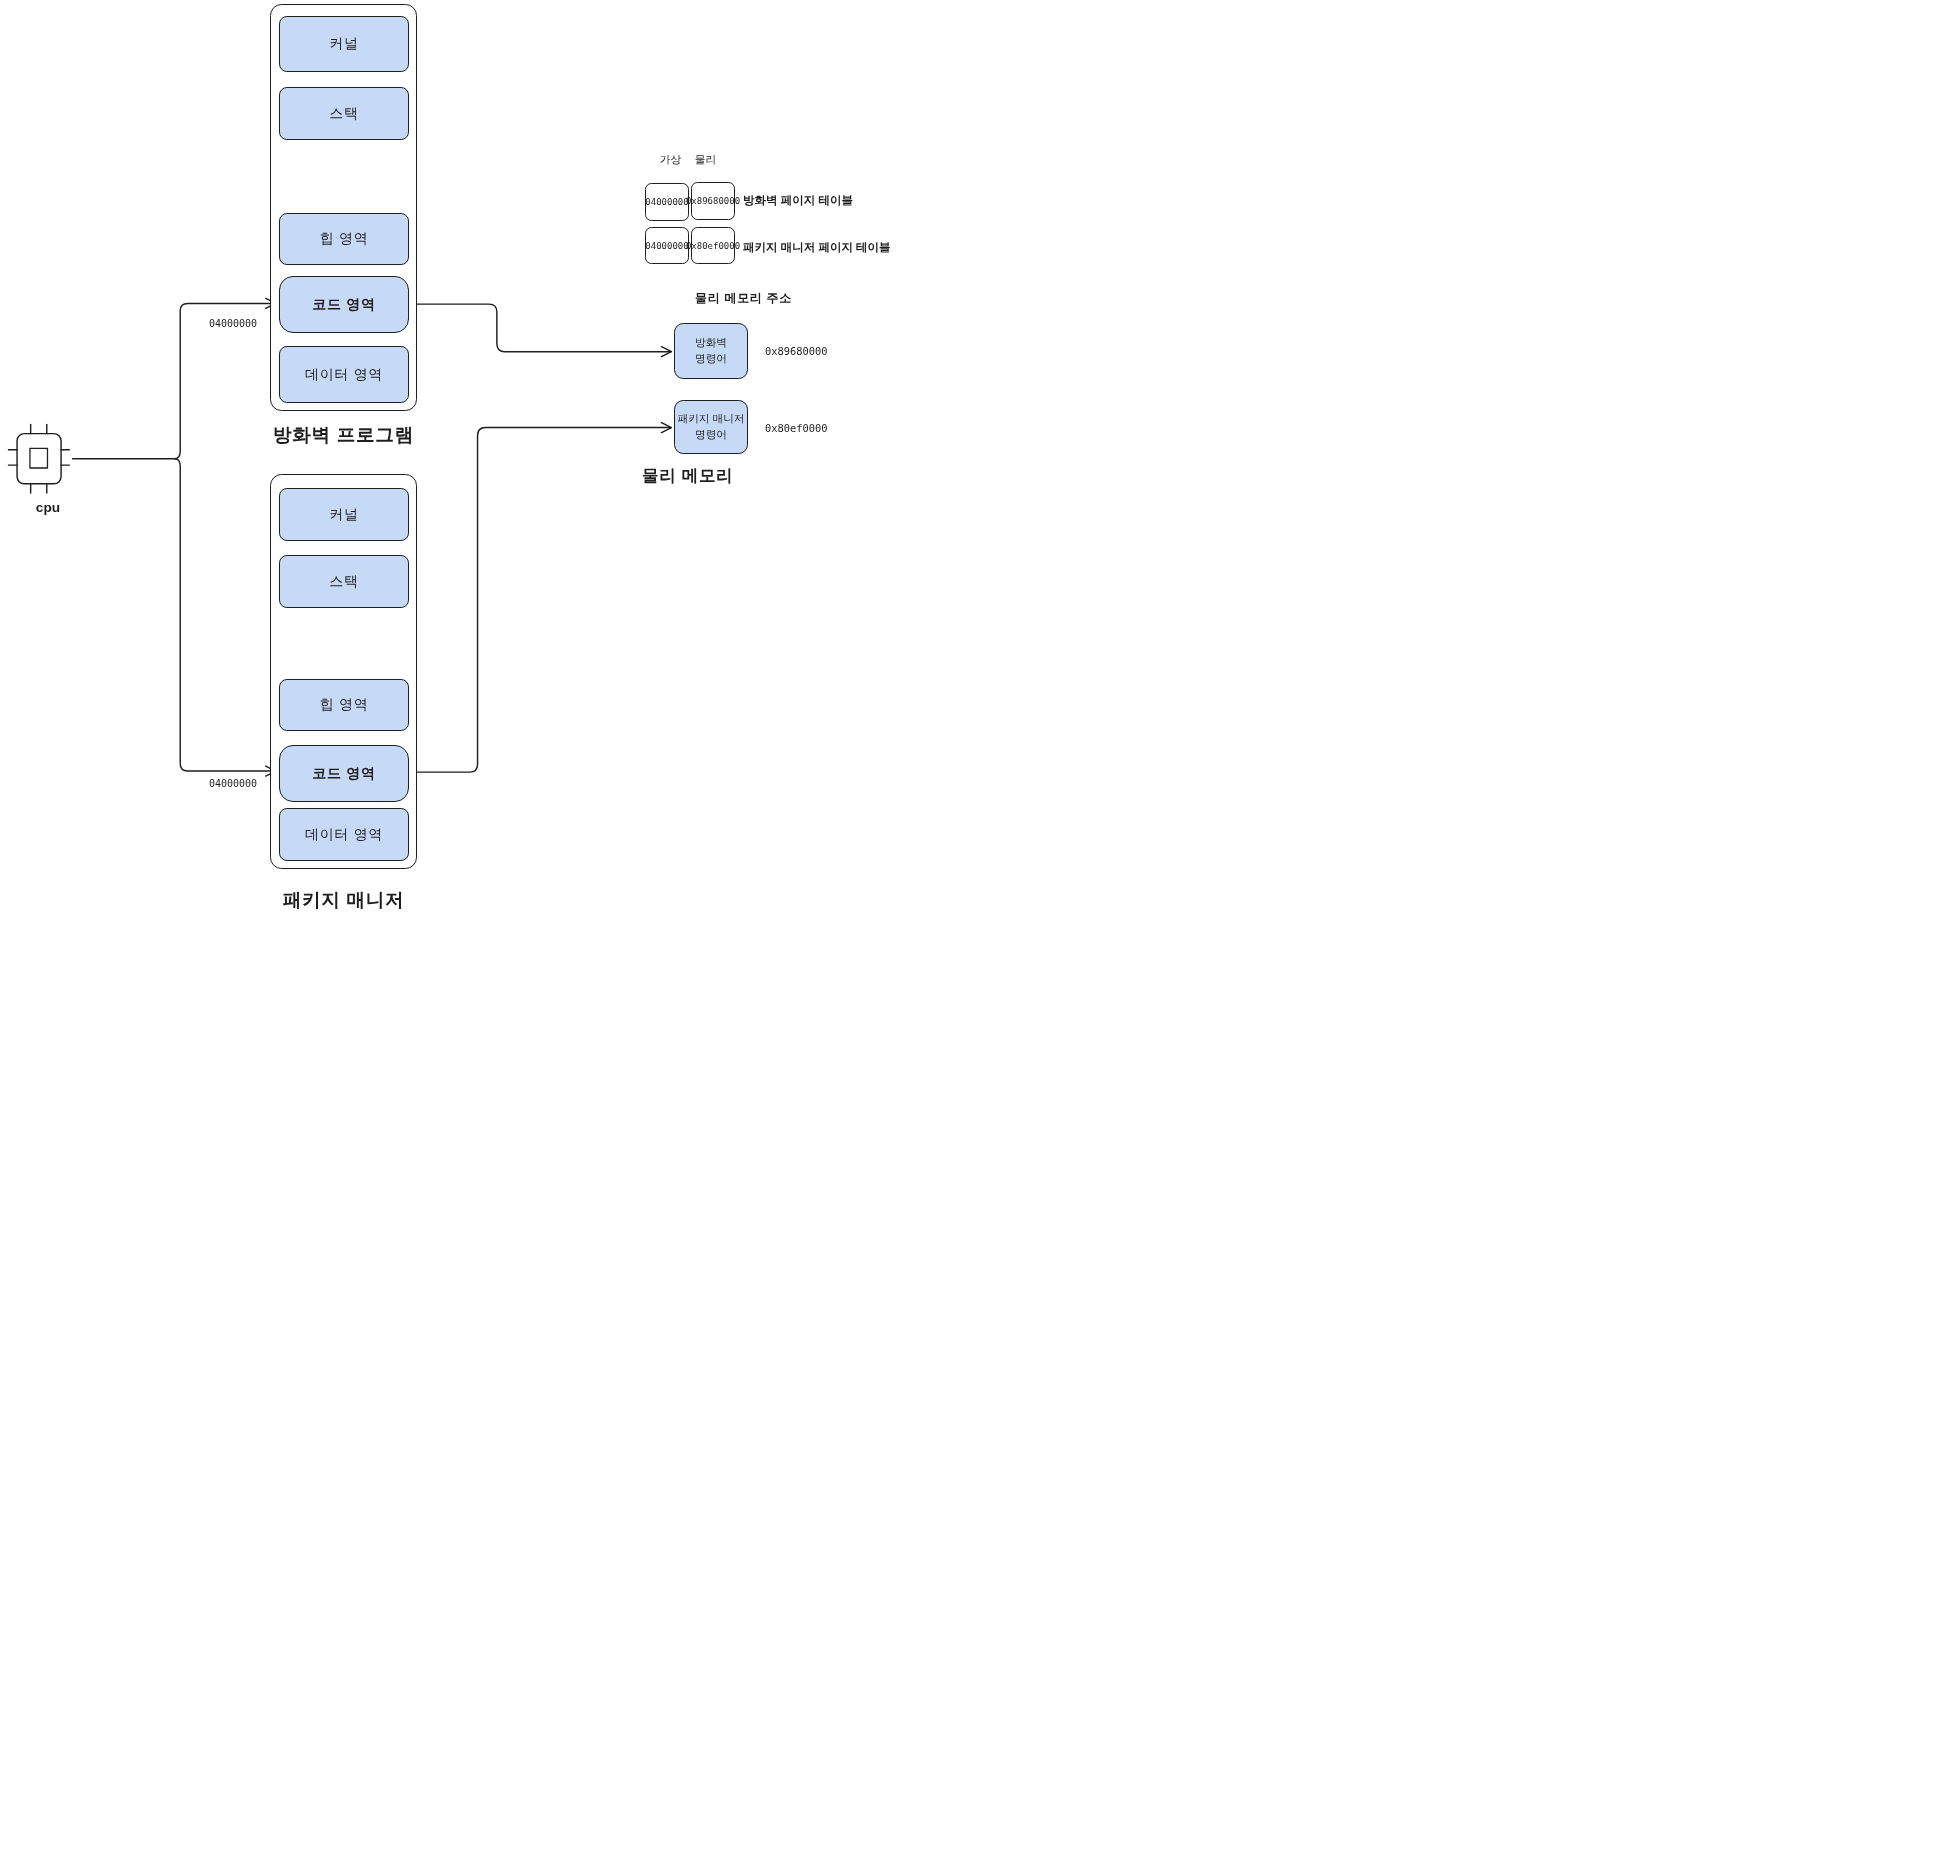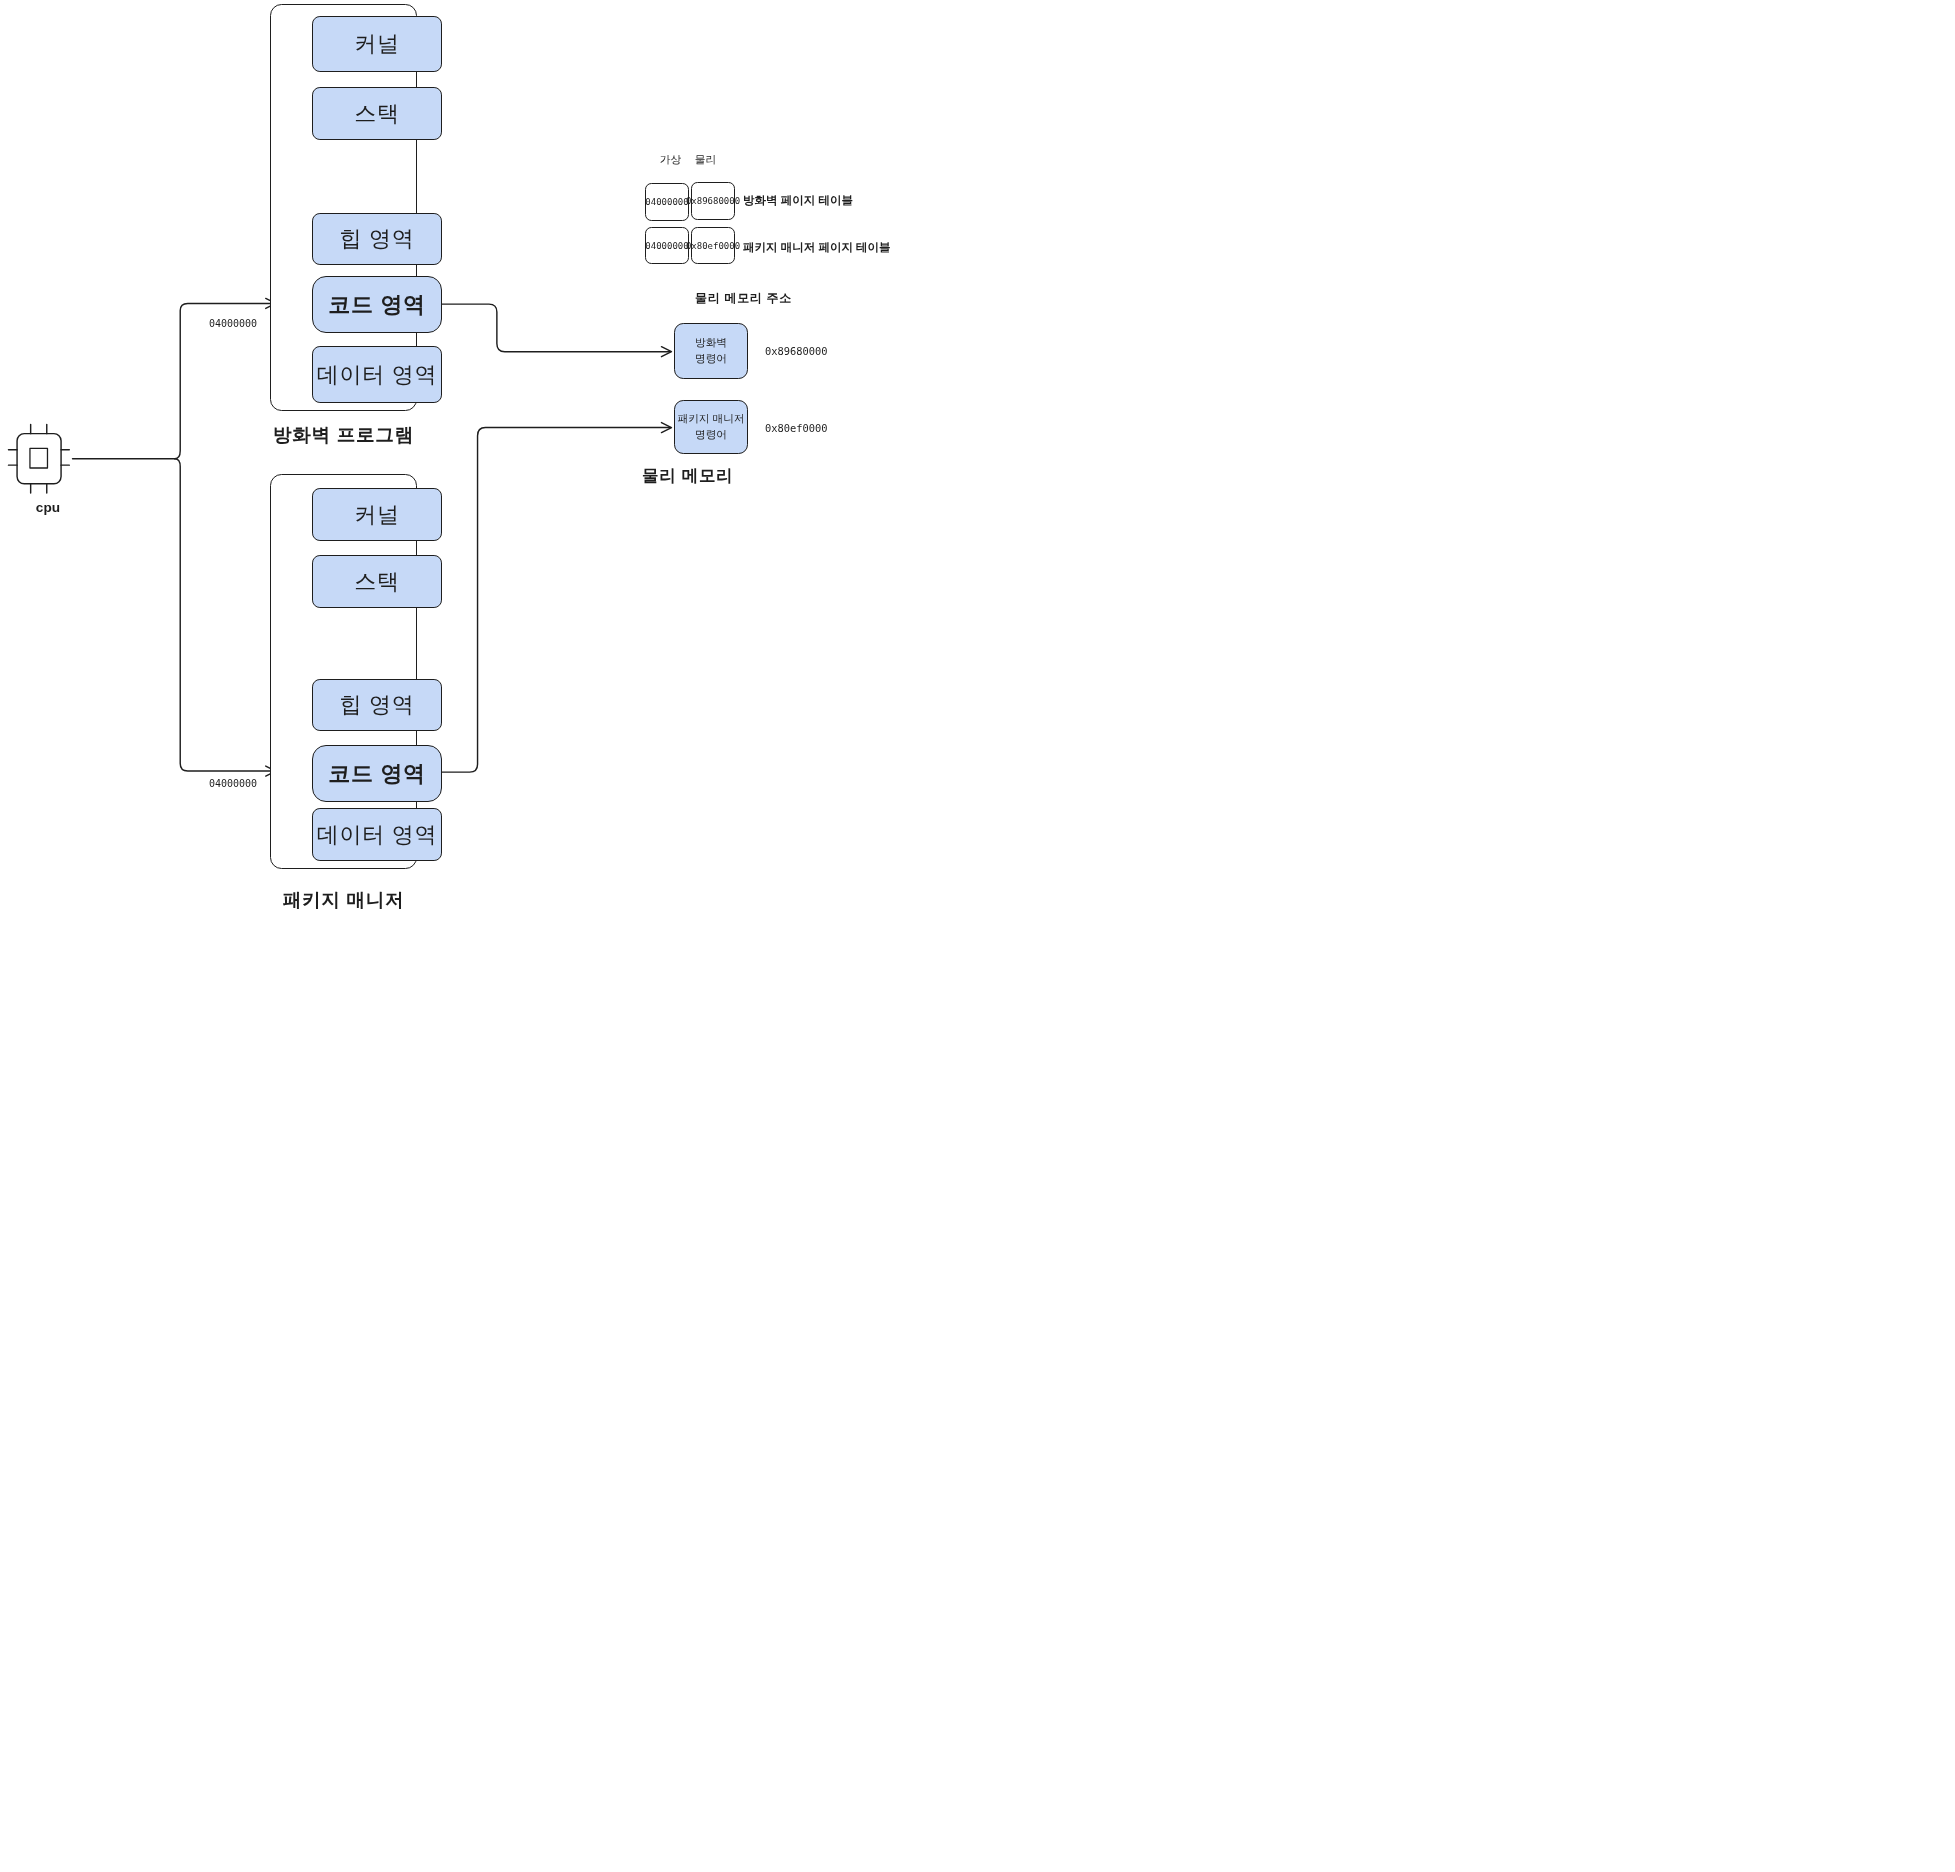--- a/index.html
+++ b/index.html
@@ -17,24 +17,23 @@
     border:1.4px solid #1e1e1e;
     border-radius:11.5px;
     background:#ffffff;
     z-index:1;
   }
   .region{
     border:1.4px solid #1e1e1e;
     border-radius:7.9px;
     background:#c6d9f7;
     display:flex;align-items:center;justify-content:center;
-    font-size:22px;
+    font-size:14px;
     z-index:2;
     letter-spacing:0.7px;
-    margin-left:33px;
   }
   .region.bold{font-weight:bold;border-radius:14px;}
   .prog-title{
     font-size:18.6px;font-weight:bold;text-align:center;z-index:2;letter-spacing:0.7px;
   }
   .mono{
     font-family:"DejaVu Sans Mono", monospace;
   }
   .vaddr{
     font-size:10px;text-align:center;z-index:2;

